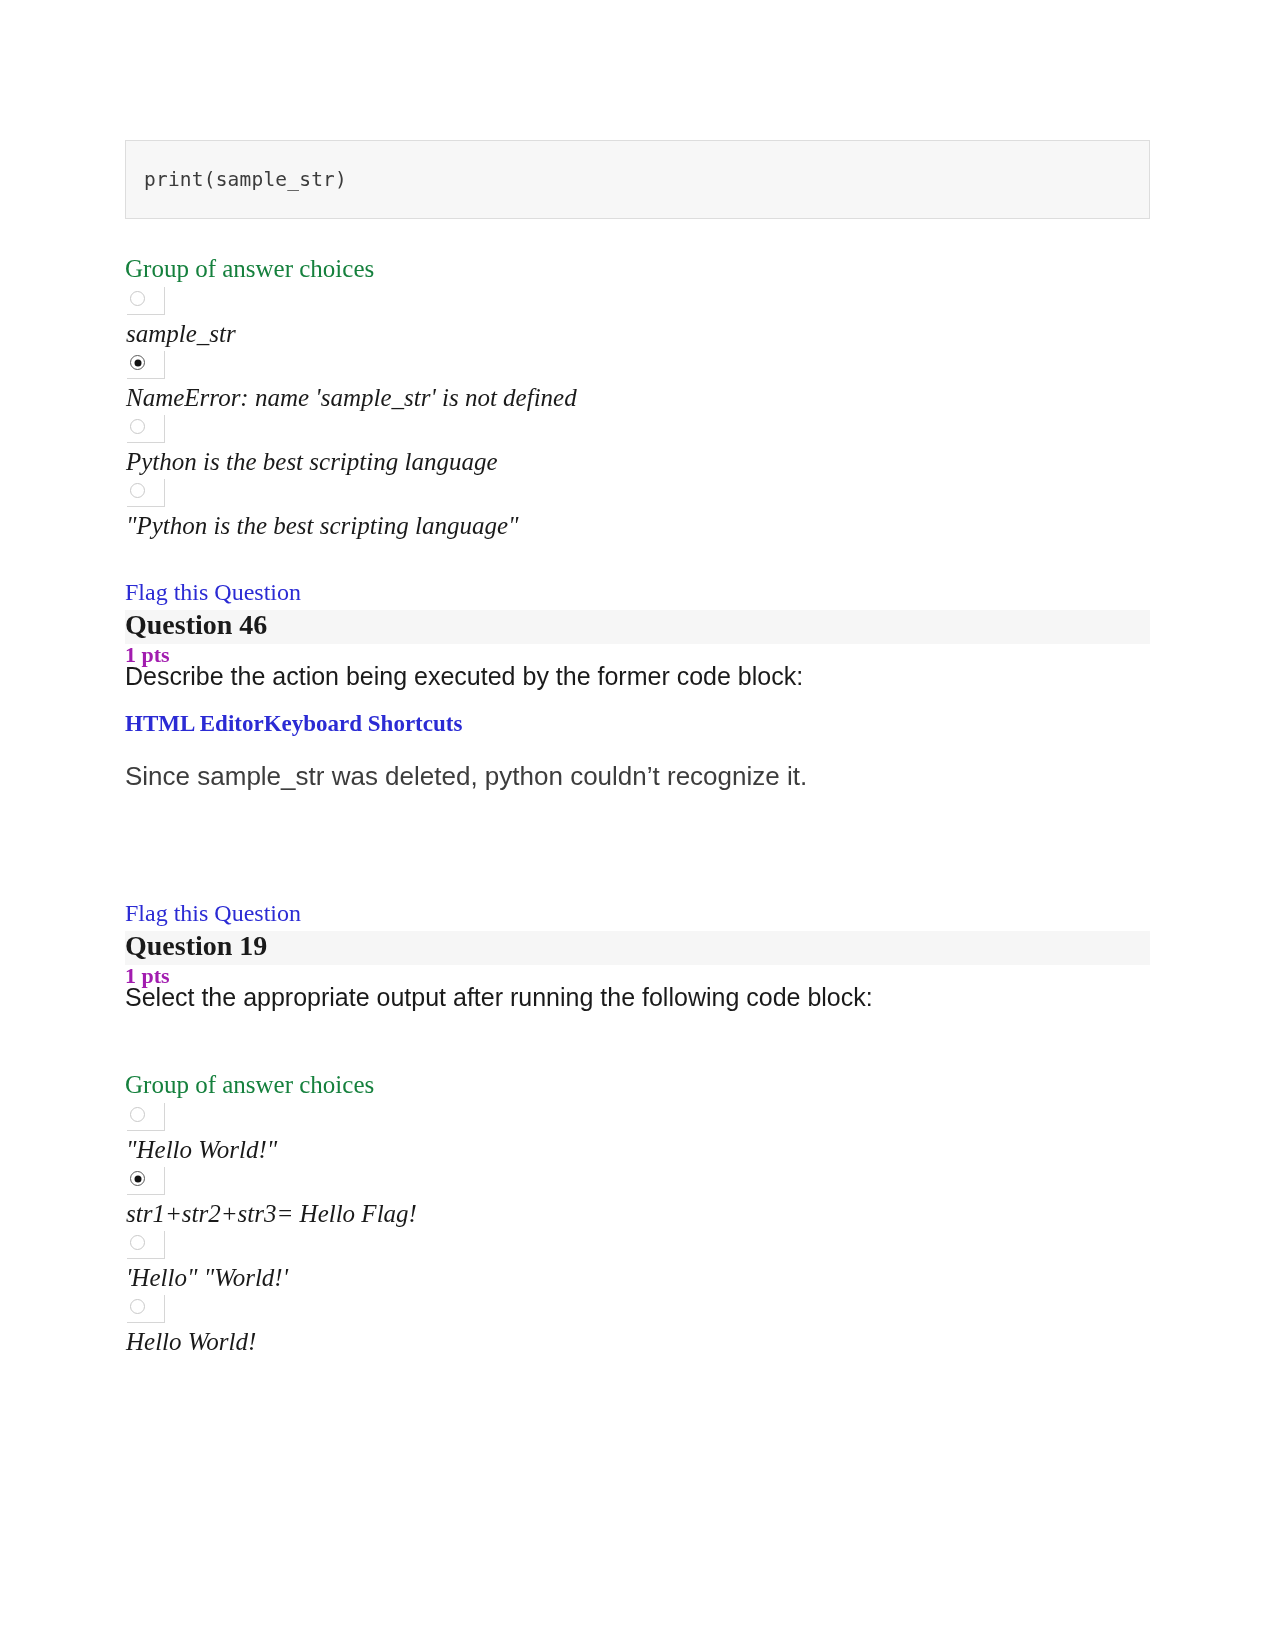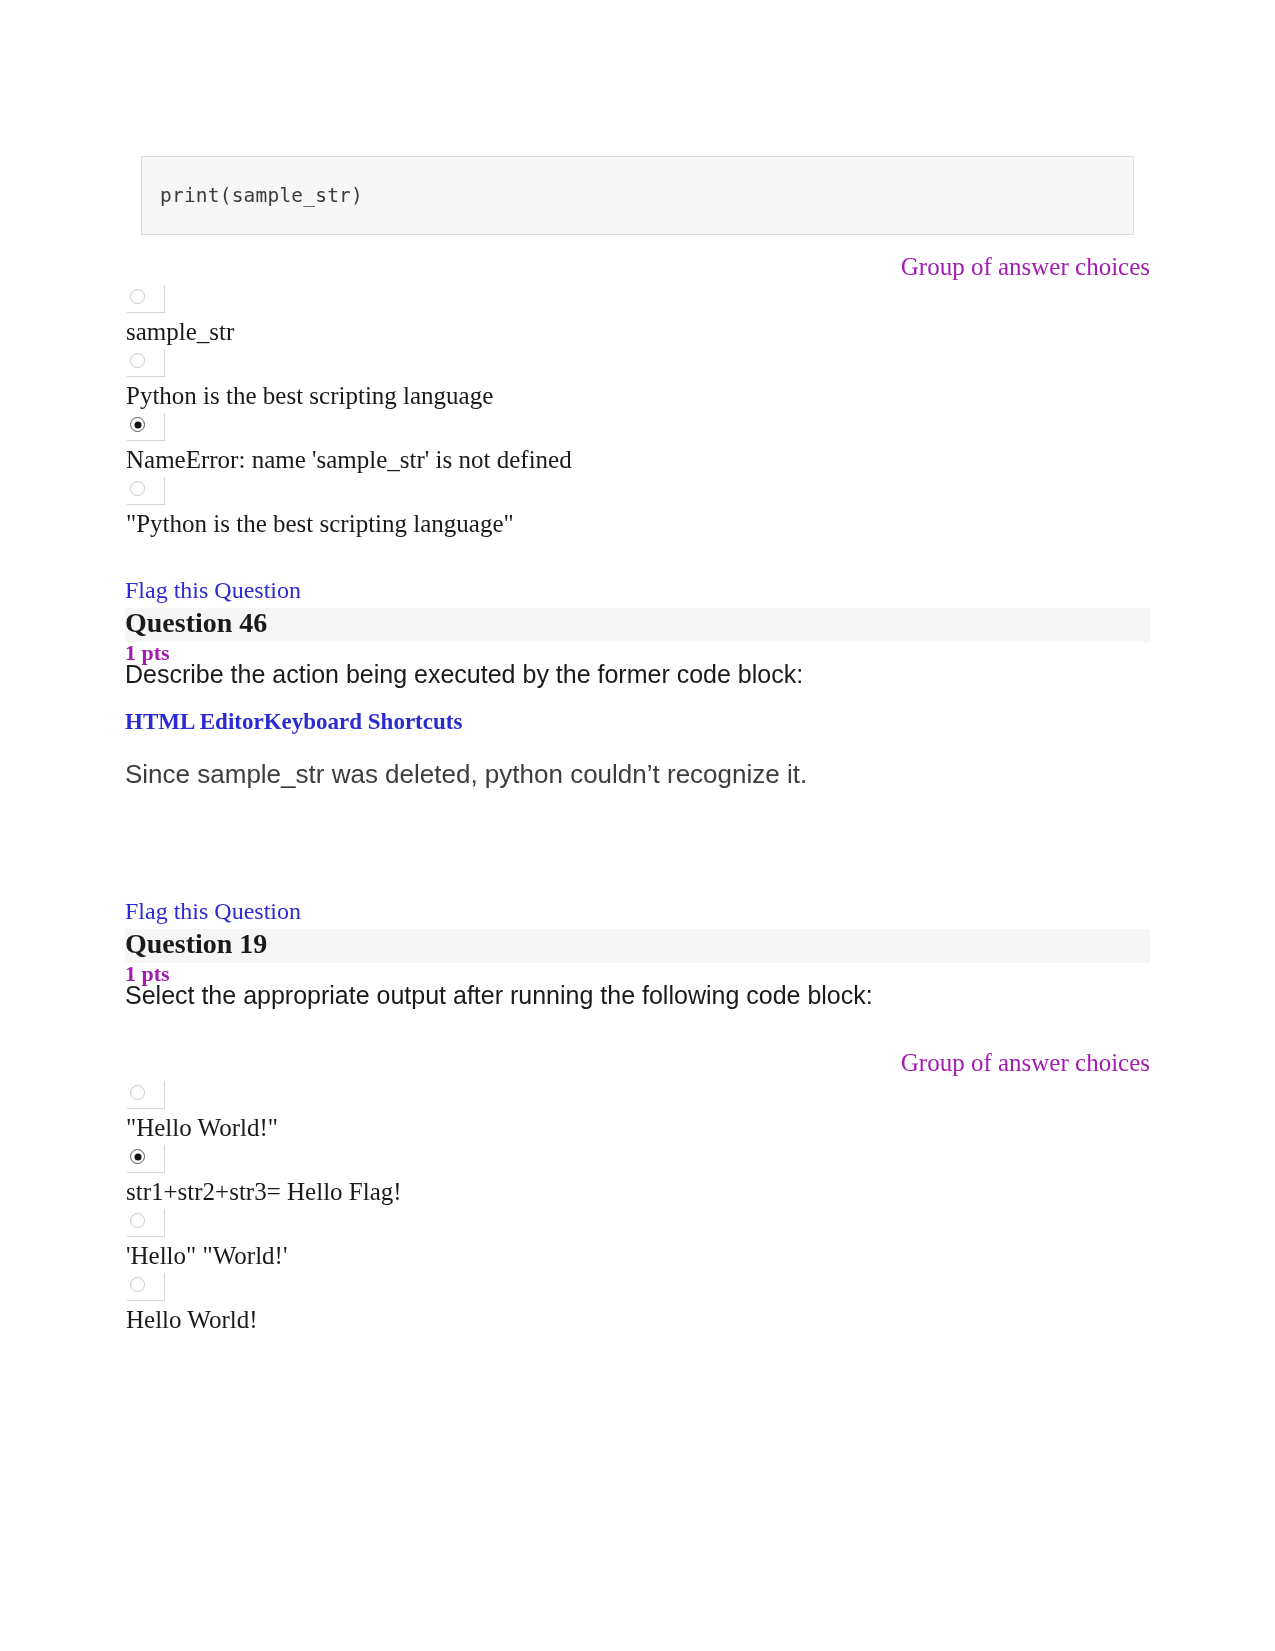--- a/index.html
+++ b/index.html
@@ -21,42 +21,41 @@
     box-sizing: border-box;
     padding: 140px 125px 0 125px;
   }
 
   
   .code-block {
     background: #f7f7f7;
     border: 1px solid #dddddd;
     box-sizing: border-box;
     padding: 18px 20px 18px 18px;
-    margin: 16px;
+    margin: 0;
   }
   .code-line {
     font-family: "DejaVu Sans Mono", "Liberation Mono", monospace;
     font-size: 19.5px;
     line-height: 41px;
     color: #3c3c3c;
     white-space: pre;
     letter-spacing: 0.2px;
   }
   .group-label {
     font-family: "Liberation Serif", "DejaVu Serif", serif;
     font-size: 25px;
     line-height: 32px;
-    color: #a21caf;
-    margin-top: 14px;
+    color: #15803d;
+    margin-top: 34px;
     margin-bottom: 2px;
-    text-align: right;
-  }
-
-  
-  .choices { margin: 0; padding: 0; }
+  }
+
+  
+  .choices { margin: 0; padding: 0; font-style: italic; }
   .choice { margin: 0; padding: 0; }
   .radio-row {
     height: 30px;
     display: flex;
     align-items: flex-start;
     padding-left: 2px;
   }
   .radio-cell {
     position: relative;
     width: 38px;
@@ -180,33 +179,33 @@
         <div class="radio-cell">
           <span class="radio"></span>
         </div>
       </div>
       <div class="choice-text">sample_str</div>
     </div>
 
     <div class="choice">
       <div class="radio-row">
         <div class="radio-cell">
+          <span class="radio selected"></span>
+        </div>
+      </div>
+      <div class="choice-text">NameError: name 'sample_str' is not defined</div>
+    </div>
+
+    <div class="choice">
+      <div class="radio-row">
+        <div class="radio-cell">
           <span class="radio"></span>
         </div>
       </div>
       <div class="choice-text">Python is the best scripting language</div>
-    </div>
-
-    <div class="choice">
-      <div class="radio-row">
-        <div class="radio-cell">
-          <span class="radio selected"></span>
-        </div>
-      </div>
-      <div class="choice-text">NameError: name 'sample_str' is not defined</div>
     </div>
 
     <div class="choice">
       <div class="radio-row">
         <div class="radio-cell">
           <span class="radio"></span>
         </div>
       </div>
       <div class="choice-text">"Python is the best scripting language"</div>
     </div>

